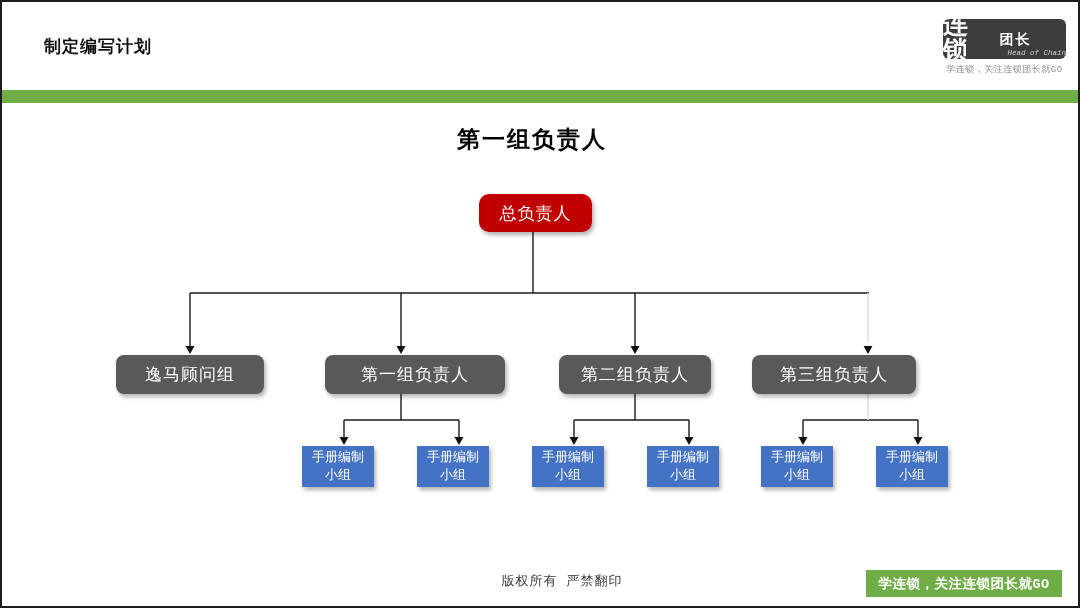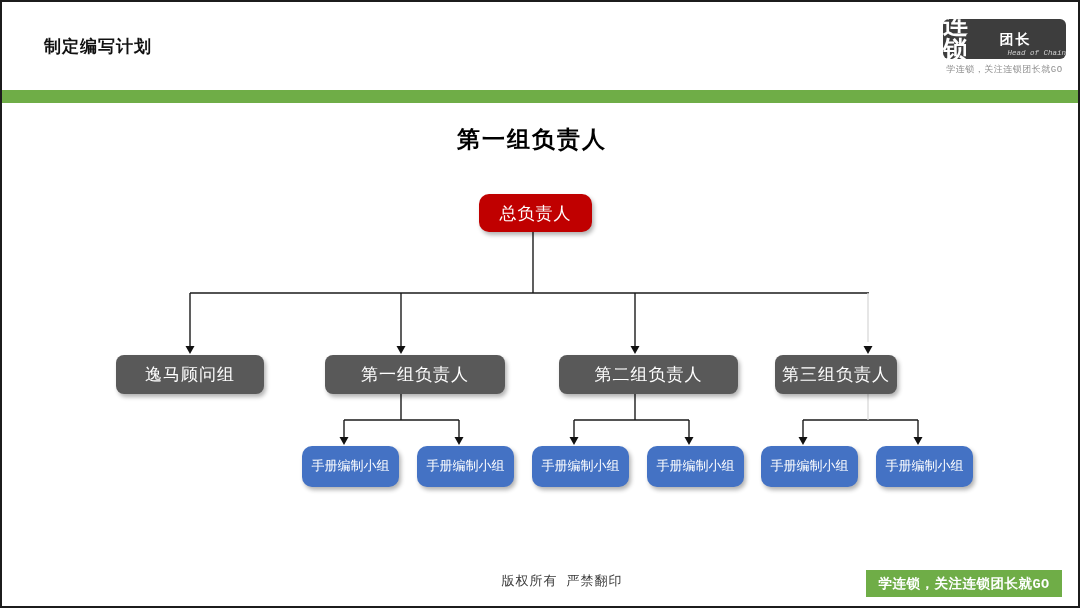--- a/index.html
+++ b/index.html
@@ -42,25 +42,25 @@
   .node-root{
     left:477px;top:192px;width:113px;height:38px;background:#c00000;
     border-radius:10px;font-size:17px;letter-spacing:1px;
   }
   .node-group{
     top:353px;height:39px;background:#595959;border-radius:8px;
     font-size:17px;letter-spacing:1px;
   }
   .g0{left:114px;width:148px;}
   .g1{left:323px;width:180px;}
-  .g2{left:557px;width:179px;}
-  .g3{left:773px;width:122px;}
+  .g2{left:557px;width:152px;}
+  .g3{left:750px;width:164px;}
   .node-team{
-    top:444px;width:97px;height:41px;background:#4472c4;border-radius:10px;
-    font-size:13px;line-height:1.35;flex-direction:row;
+    top:444px;width:72px;height:41px;background:#4472c4;border-radius:0;
+    font-size:13px;line-height:1.35;flex-direction:column;
   }
   .t0{left:300px;} .t1{left:415px;} .t2{left:530px;}
   .t3{left:645px;} .t4{left:759px;} .t5{left:874px;}
   .connectors{position:absolute;left:0;top:0;z-index:1;pointer-events:none;}
   .footer-copyright{
     position:absolute;left:0;top:570px;width:1060px;text-align:center;
     font-size:13px;color:#3a3a3a;letter-spacing:1px;margin-left:30px;
   }
   .footer-badge{
     position:absolute;left:864px;top:568px;width:196px;height:27px;

